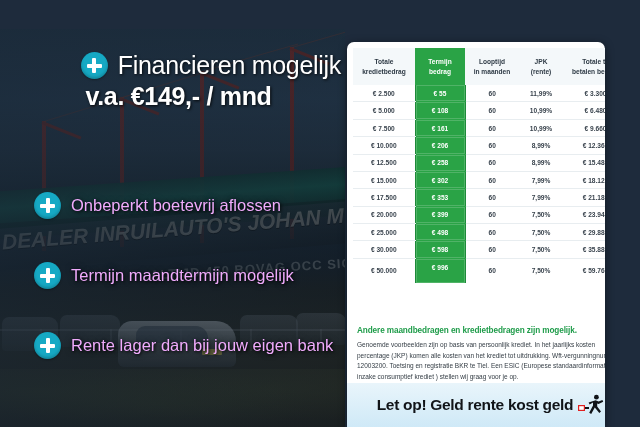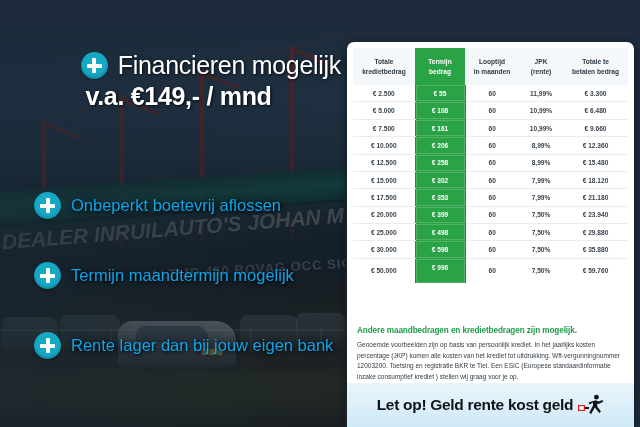--- a/index.html
+++ b/index.html
@@ -206,21 +206,21 @@
   .plus-icon::before, .plus-icon::after {
     content: "";
     position: absolute;
     background: #ffffff;
     border-radius: 1px;
   }
   .plus-icon::before { left: 6px; top: 11.5px; width: 15px; height: 4px; }
   .plus-icon::after  { left: 11.5px; top: 6px; width: 4px; height: 15px; }
 
   .bullet-text {
-    color: #0ea5e9;
+    color: #f0abfc;
     font-size: 16.5px;
     font-weight: normal;
     text-shadow: 1px 1px 3px rgba(0,0,0,.85), 0 0 6px rgba(0,0,0,.6);
     white-space: nowrap;
   }
 
   
   #headline-block {
     position: absolute;
     left: 16px; top: 22px;
@@ -248,21 +248,21 @@
     text-shadow: 1px 1px 3px rgba(0,0,0,.85);
     white-space: nowrap;
     text-align: center;
     margin-top: 2px;
   }
 
   
   #card {
     position: absolute;
     left: 347px; top: 42px;
-    width: 287px; height: 385px;
+    width: 258px; height: 385px;
     background: #ffffff;
     border-radius: 7px 7px 0 0;
     box-shadow: 0 2px 10px rgba(0,0,0,.45);
     overflow: hidden;
   }
   #card-inner {
     position: absolute;
     left: 6px; top: 6px;
     width: 275px;
     background: linear-gradient(to bottom, #f7fbfd, #ffffff 40%);

